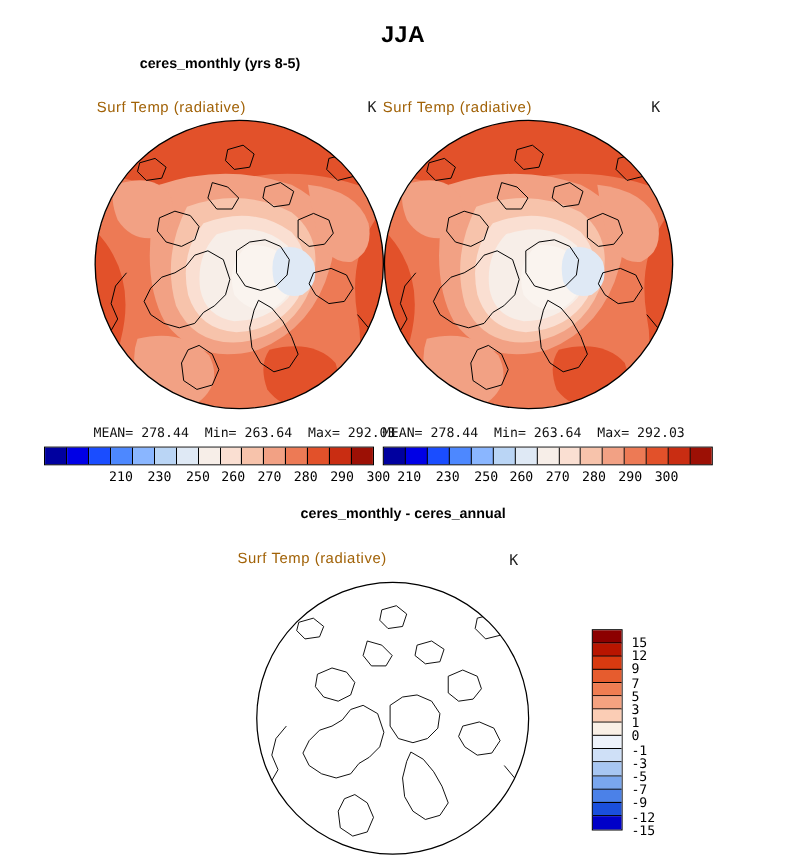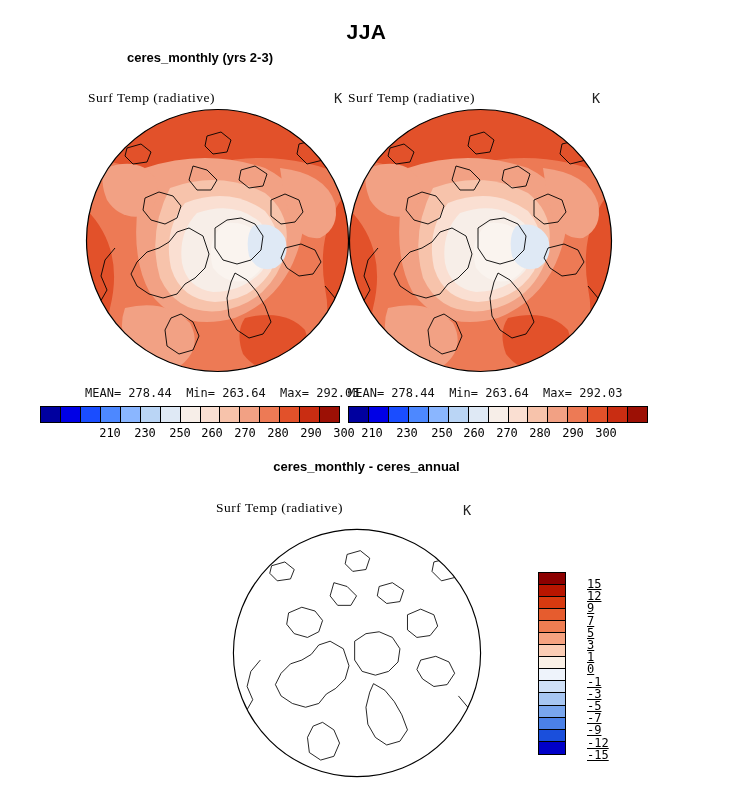--- a/index.html
+++ b/index.html
@@ -33,23 +33,23 @@
   }
   .panel-title {
     position: absolute;
     font-size: 13px;
     font-weight: bold;
     text-align: center;
   }
   .var-label {
     position: absolute;
     font-size: 13.5px;
-    font-family: Liberation Serif, serif;
+    font-family: Liberation Sans, sans-serif;
     letter-spacing: 0.5px;
-    color: #000000;
+    color: #a16207;
   }
   .unit-label {
     position: absolute;
     font-size: 13.5px;
     font-family: "DejaVu Sans Mono", monospace;
     color: #222;
   }
   .stats-label {
     position: absolute;
     font-size: 12px;
@@ -110,22 +110,21 @@
     position: absolute;
     left: 33px;
     top: 0;
     width: 36px;
   }
   .vert-cbar .vticks span {
     position: absolute;
     font-size: 12px;
     font-family: "DejaVu Sans Mono", monospace;
     transform: translateY(-50%);
-    left: 16px;
-    text-decoration: underline;
+    left: 3px;
   }
   .minmax {
     position: absolute;
     font-size: 12px;
     font-family: "DejaVu Sans Mono", monospace;
     white-space: pre;
     color: #111;
   }
   .constfield {
     position: absolute;
@@ -139,21 +138,21 @@
   }
   svg { display: block; }
 </style>
 </head>
 <body>
 
 <div class="page">
 
   <div class="main-title">JJA</div>
 
-  <div class="panel-title" style="top:50px; left:50px; width:300px;">ceres_monthly (yrs 2-3)</div>
+  <div class="panel-title" style="top:50px; left:50px; width:300px;">ceres_monthly (yrs 8-5)</div>
 
   <div class="var-label" style="top:90px; left:88px;">Surf Temp (radiative)</div>
   <div class="unit-label" style="top:90px; left:334px;">K</div>
 
   <div class="map-wrap" style="top:108px; left:85px;">
     <svg width="265" height="265" viewBox="0 0 265 265">
       <defs>
         <clipPath id="clipA">
             <circle cx="132.5" cy="132.5" r="131"></circle>
           </clipPath>

